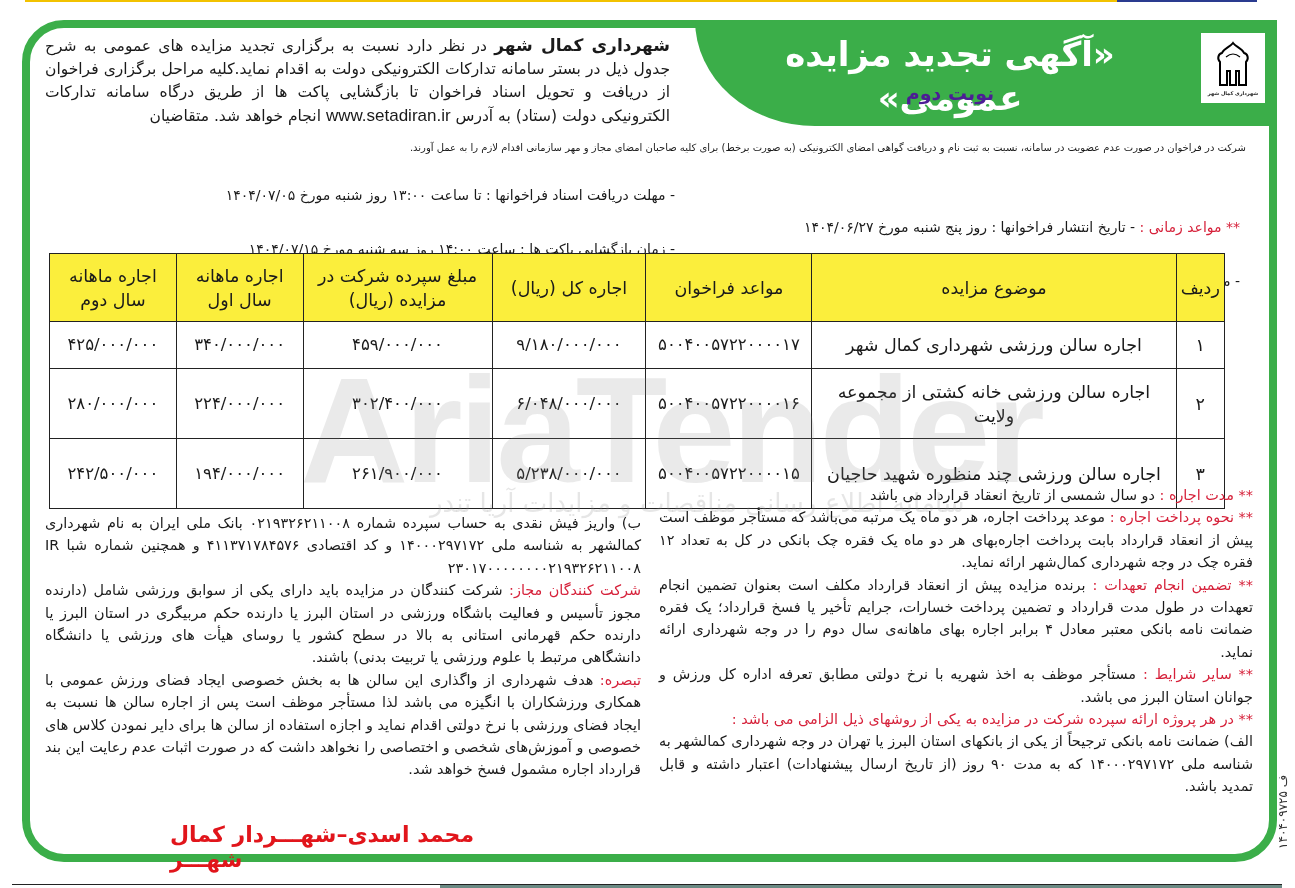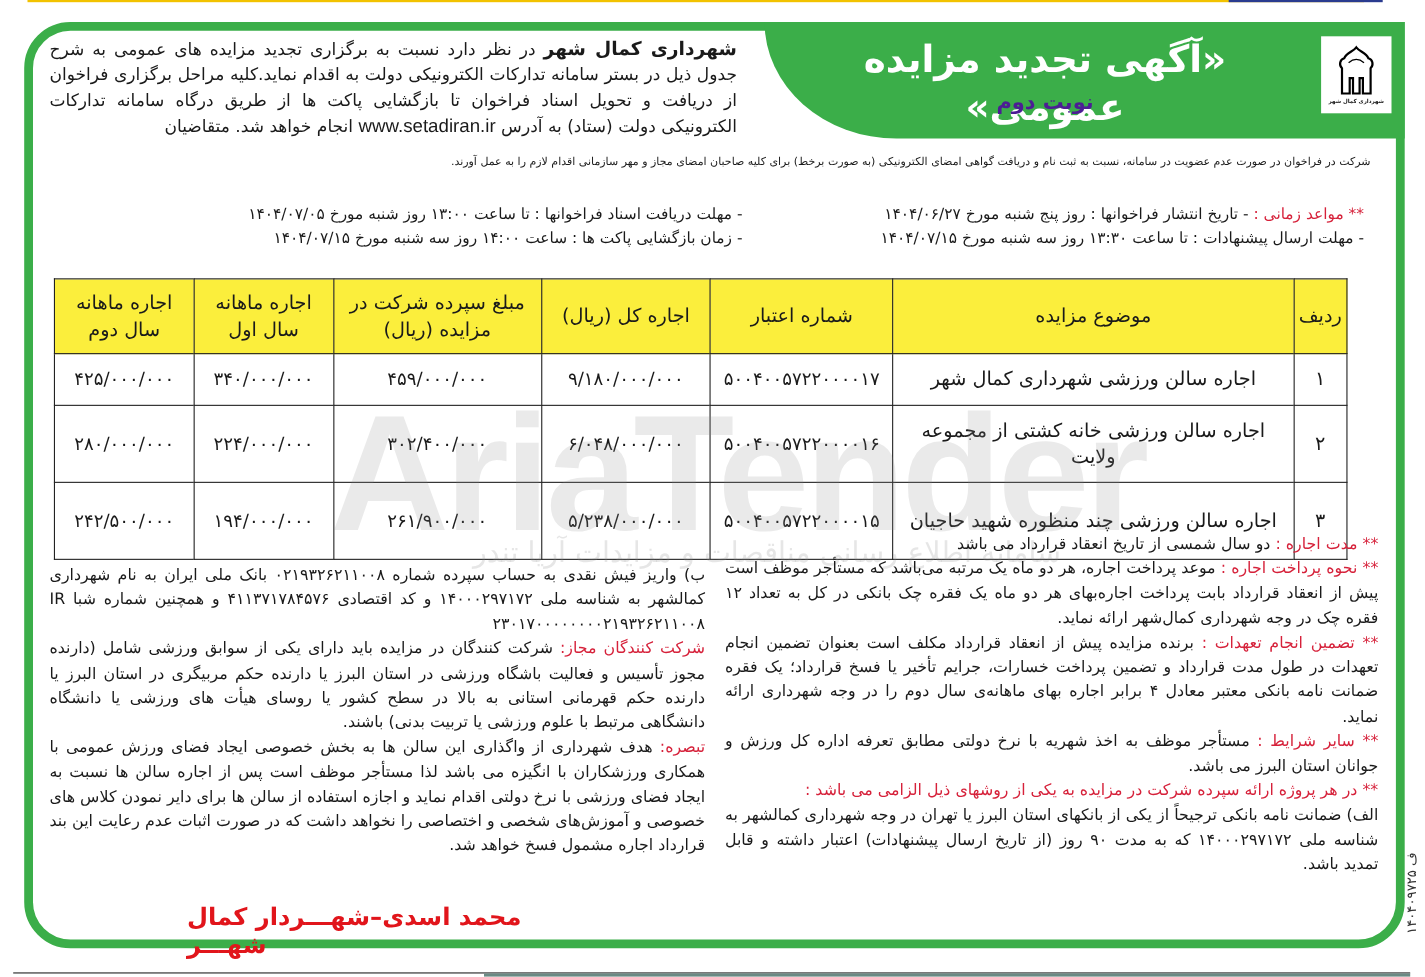--- a/index.html
+++ b/index.html
@@ -39,21 +39,21 @@
       font-size: 15.5px; line-height: 23px; text-align: justify; text-align-last: right;
     }
     .intro b { font-size: 17px; }
     .intro-cont {
       position: absolute; left: 56px; top: 136px; width: 1190px;
       font-size: 10px; line-height: 23px; text-align: justify;
     }
     .schedule { position: absolute; left: 150px; top: 184px; width: 1090px; font-size: 14px; line-height: 22px; }
     .sched-row { display: flex; }
     .sched-col { width: 525px; white-space: nowrap; }
-    .sched-col.right { width: 565px; }
+    .sched-col.right { width: 565px; margin-top: 32px; }
     .red { color: #d6213a; }
 
     table.items {
       position: absolute; left: 49px; top: 253px; width: 1176px; border-collapse: collapse;
       font-size: 17.5px; direction: rtl;
     }
     table.items th, table.items td { border: 1.5px solid #222; text-align: center; vertical-align: middle; }
     table.items th { background: #fbee3c; font-weight: normal; height: 68px; line-height: 24px; padding: 2px 4px; }
     table.items td { height: 47px; line-height: 24px; padding: 2px 6px; font-family: "DejaVu Sans", sans-serif; }
     table.items tr.tall td { height: 70px; }
@@ -125,21 +125,21 @@
     <div class="sched-col right">- مهلت ارسال پیشنهادات : تا ساعت ۱۳:۳۰ روز سه شنبه مورخ ۱۴۰۴/۰۷/۱۵</div>
     <div class="sched-col">- زمان بازگشایی پاکت ها : ساعت ۱۴:۰۰ روز سه شنبه مورخ ۱۴۰۴/۰۷/۱۵</div>
   </div>
 </div>
 
 <table class="items">
   <thead>
     <tr>
       <th class="c-row">ردیف</th>
       <th class="c-subj">موضوع مزایده</th>
-      <th class="c-call">شماره اعتبار</th>
+      <th class="c-call">مواعد فراخوان</th>
       <th class="c-total">اجاره کل (ریال)</th>
       <th class="c-dep">مبلغ سپرده شرکت در مزایده (ریال)</th>
       <th class="c-m1">اجاره ماهانه سال اول</th>
       <th class="c-m2">اجاره ماهانه سال دوم</th>
     </tr>
   </thead>
   <tbody>
     <tr>
       <td>۱</td>
       <td>اجاره سالن ورزشی شهرداری کمال شهر</td>

